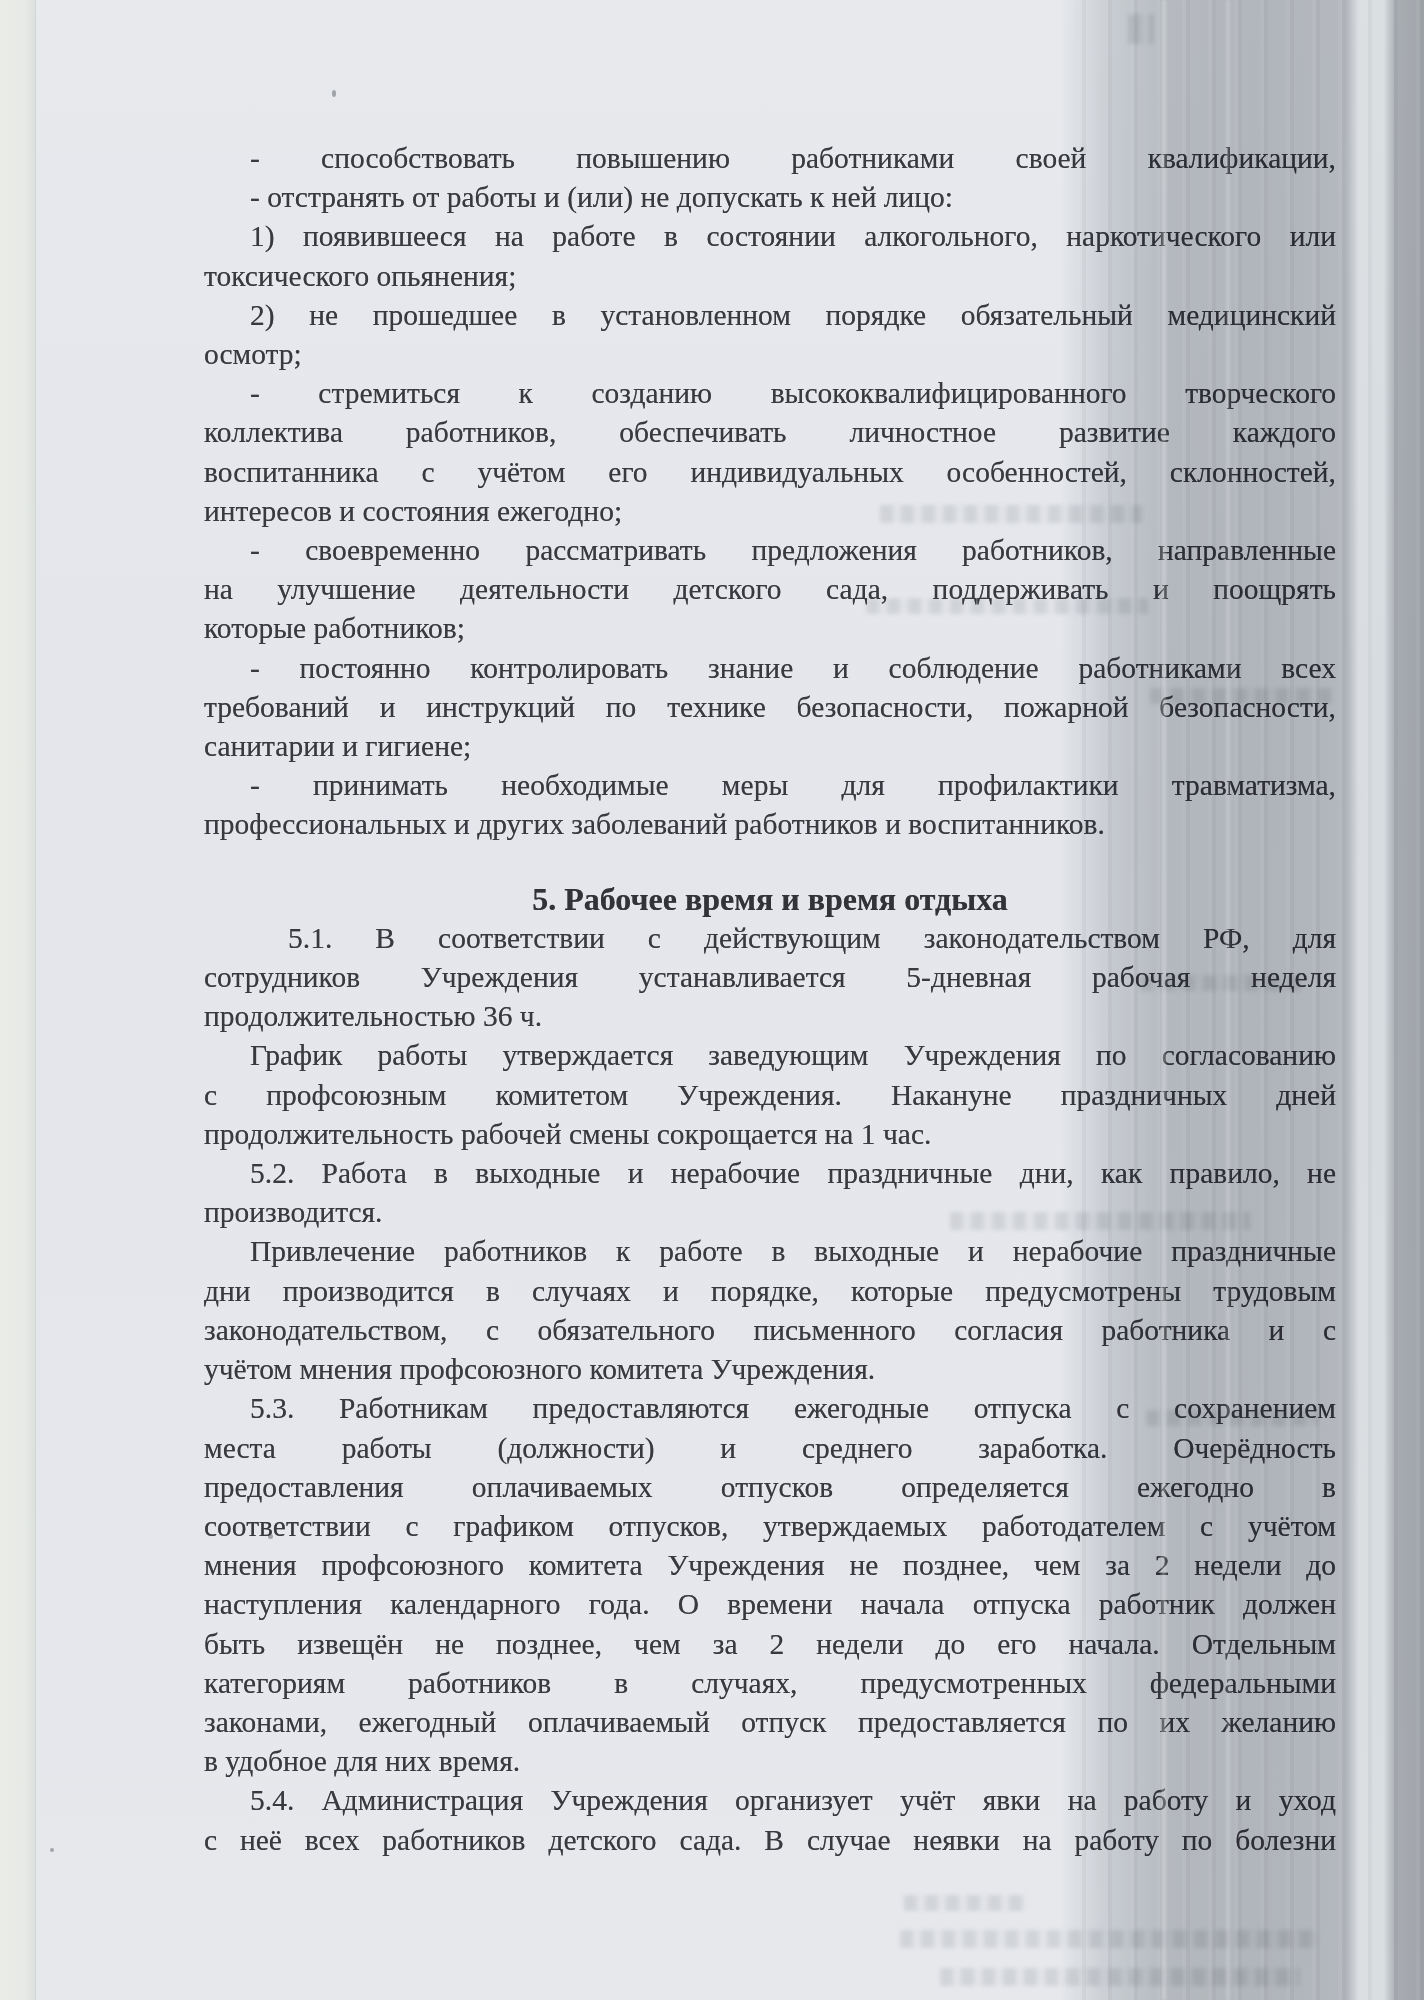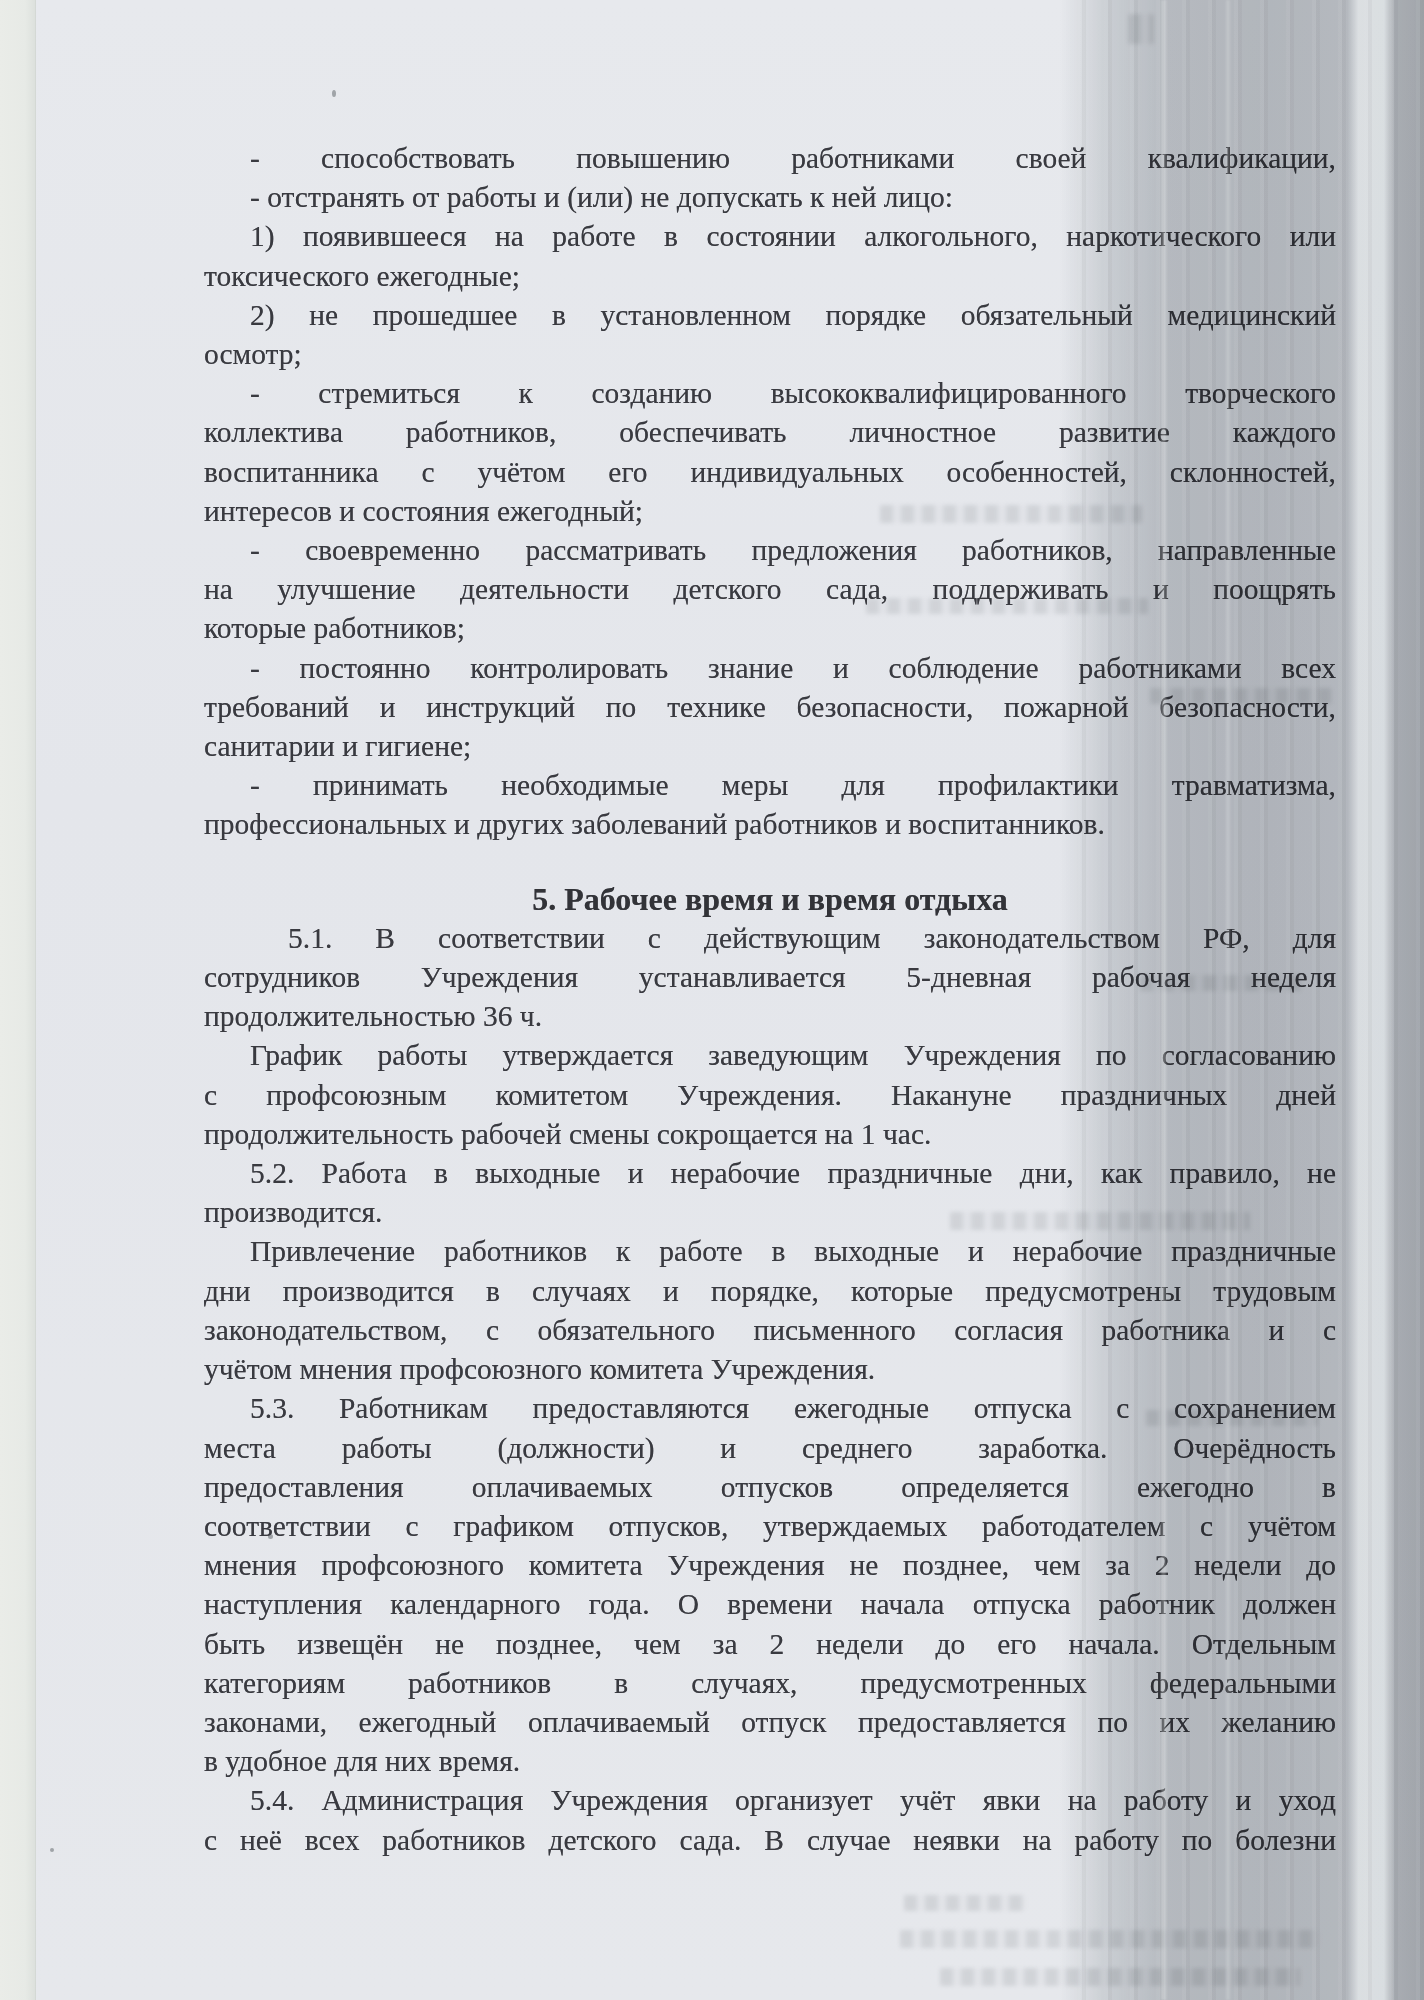--- a/index.html
+++ b/index.html
@@ -97,27 +97,27 @@
     <div class="ghost" style="left:904px;  top:1968px; width:360px; height:18px;"></div>
 
     <div class="speck" style="left:296px; top:90px;  width:4px; height:7px;"></div>
     <div class="speck" style="left:232px; top:1534px; width:5px; height:5px;"></div>
     <div class="speck" style="left:14px;  top:1848px; width:4px; height:4px;"></div>
 
     <div class="text-column">
         <div class="line ind-first just">- способствовать повышению работниками своей квалификации,</div>
         <div class="line ind-first">- отстранять от работы и (или) не допускать к ней лицо:</div>
         <div class="line ind-first just">1) появившееся на работе в состоянии алкогольного, наркотического или</div>
-        <div class="line">токсического ежегодные;</div>
+        <div class="line">токсического опьянения;</div>
         <div class="line ind-first just">2) не прошедшее в установленном порядке обязательный медицинский</div>
         <div class="line">осмотр;</div>
         <div class="line ind-first just">- стремиться к созданию высококвалифицированного творческого</div>
         <div class="line just">коллектива работников, обеспечивать личностное развитие каждого</div>
         <div class="line just">воспитанника с учётом его индивидуальных особенностей, склонностей,</div>
-        <div class="line">интересов и состояния ежегодный;</div>
+        <div class="line">интересов и состояния ежегодно;</div>
         <div class="line ind-first just">- своевременно рассматривать предложения работников, направленные</div>
         <div class="line just">на улучшение деятельности детского сада, поддерживать и поощрять</div>
         <div class="line">которые работников;</div>
         <div class="line ind-first just">- постоянно контролировать знание и соблюдение работниками всех</div>
         <div class="line just">требований и инструкций по технике безопасности, пожарной безопасности,</div>
         <div class="line">санитарии и гигиене;</div>
         <div class="line ind-first just">- принимать необходимые меры для профилактики травматизма,</div>
         <div class="line">профессиональных и других заболеваний работников и воспитанников.</div>
         <div class="line heading">5. Рабочее время и время отдыха</div>
         <div class="line ind-deep just">5.1. В соответствии с действующим законодательством РФ, для</div>

